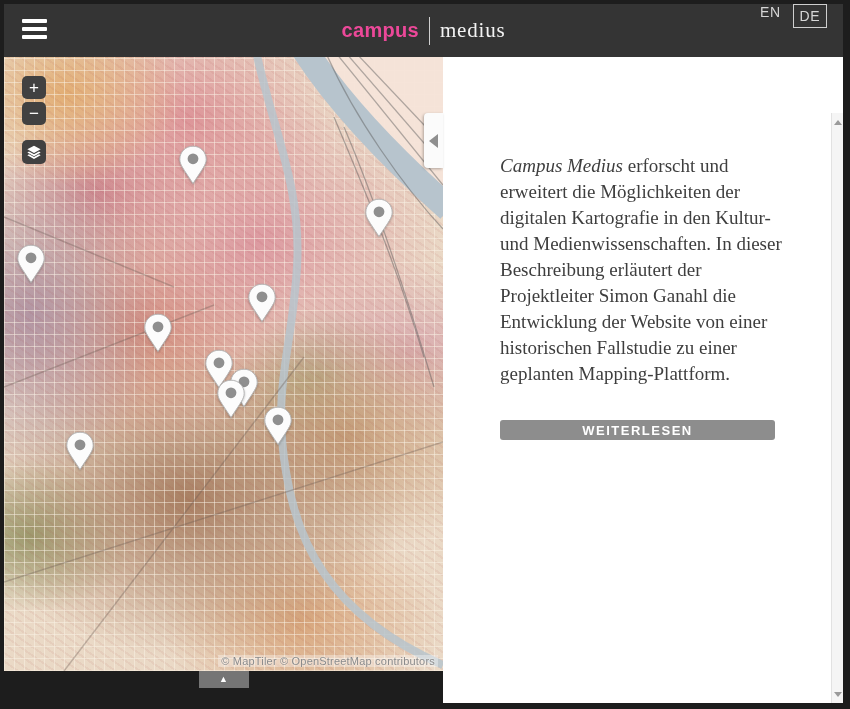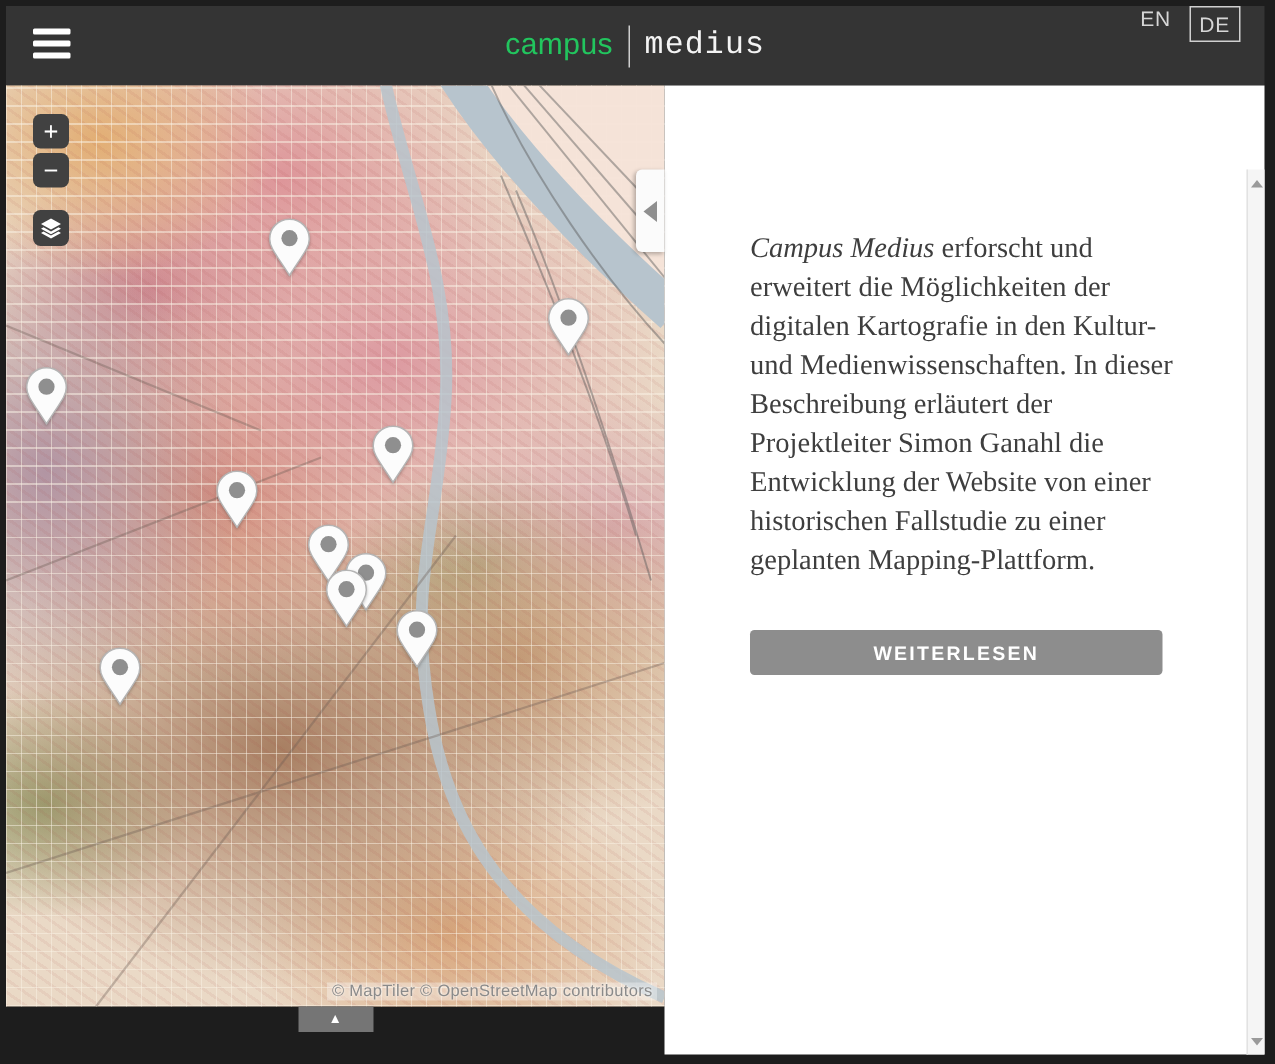--- a/index.html
+++ b/index.html
@@ -17,23 +17,23 @@
   }
   .menu-btn {
     position:absolute; left:16px; top:13px; width:30px; height:28px;
     background:transparent; border:none; cursor:pointer; padding:2px;
   }
   .menu-btn .bar { display:block; width:25px; height:4px; background:#fff; border-radius:1px; margin:0 0 4px 0; }
   .logo {
     position:absolute; left:0; right:0; top:0; height:53px;
     display:flex; align-items:center; justify-content:center; gap:10px;
   }
-  .logo .campus { color:#22c55e; font-weight:normal; font-size:20px; letter-spacing:.3px; }
+  .logo .campus { color:#ec4899; font-weight:bold; font-size:20px; letter-spacing:.3px; }
   .logo .divider { width:1px; height:28px; background:#cfcfcf; }
-  .logo .medius { color:#f3f3f3; font-family:Liberation Mono, monospace; font-size:21px; letter-spacing:.8px; }
+  .logo .medius { color:#f3f3f3; font-family:Liberation Serif, serif; font-size:21px; letter-spacing:.8px; }
   .lang {
     position:absolute; right:16px; top:0; height:53px;
     display:flex; align-items:flex-start; gap:12px;
   }
   .lang .lang-item { color:#d6d6d6; font-size:14px; letter-spacing:.5px; cursor:pointer; }
   .lang .active { border:1px solid #cfcfcf; padding:3px 6px; }
 
   
   .map-col {
     position:absolute; left:4px; top:57px; width:439px; bottom:6px;
@@ -116,21 +116,21 @@
   .panel-content { padding:96px 0 0 57px; width:345px; }
   .panel-title {
     margin:0 0 44px 0; font-size:29px; font-weight:bold; color:#4c4c4c; letter-spacing:.2px;
   }
   .panel-intro {
     margin:0 0 33px 0; width:282px;
     font-family:"Liberation Serif", serif; font-size:19px; line-height:26px; color:#3e3e3e;
   }
   .panel-intro .lead { font-style:italic;margin-top:37px; }
   .read-more-btn {
-    display:block; width:275px; height:30px;
+    display:block; width:275px; height:20px;
     background:var(--button-bg,#8d8d8d); color:#fff; border:none; border-radius:3px;
     font-family:"Liberation Sans", sans-serif; font-size:13px; font-weight:bold;
     letter-spacing:1.5px; cursor:pointer;
   }
 
   .scrollbar {
     position:absolute; top:56px; right:0; bottom:0; width:12px;
     background:#f5f5f5; border-left:1px solid #e2e2e2;
   }
   .scroll-btn {

